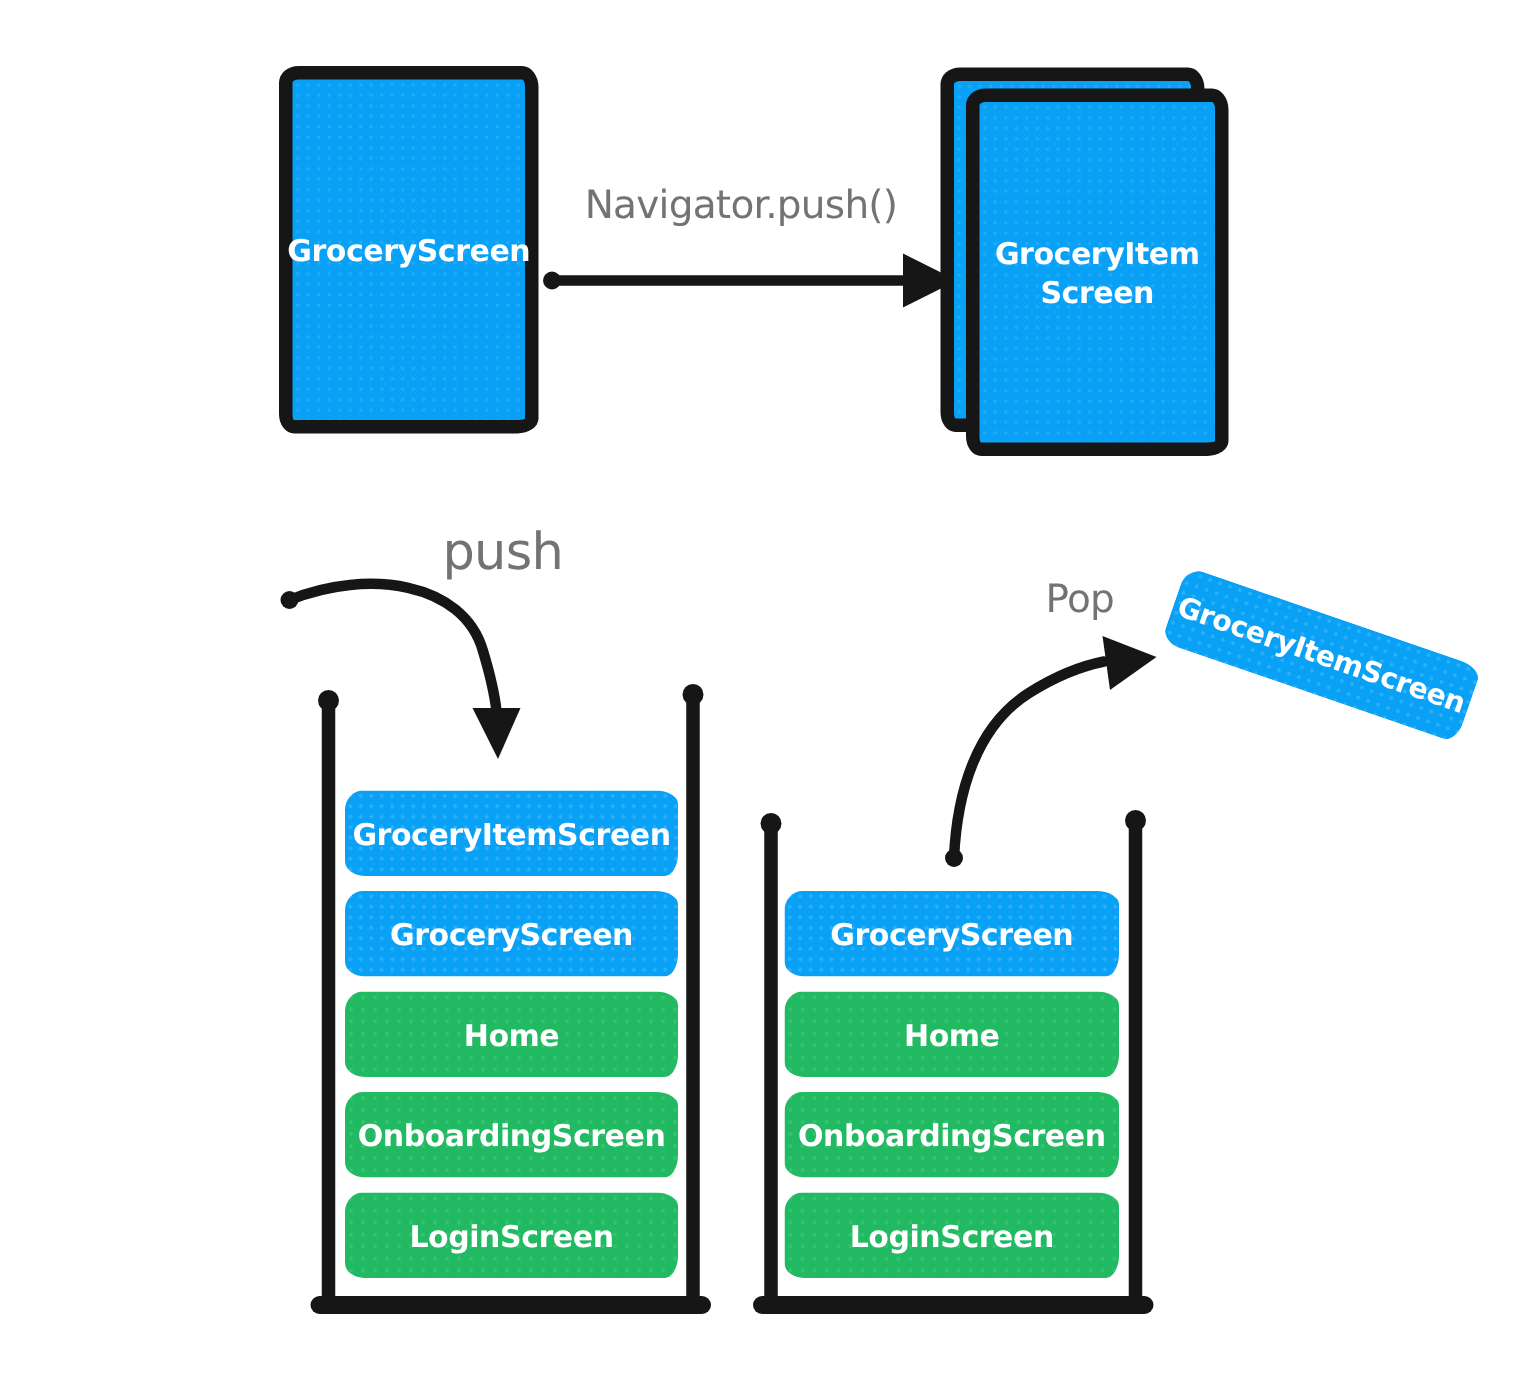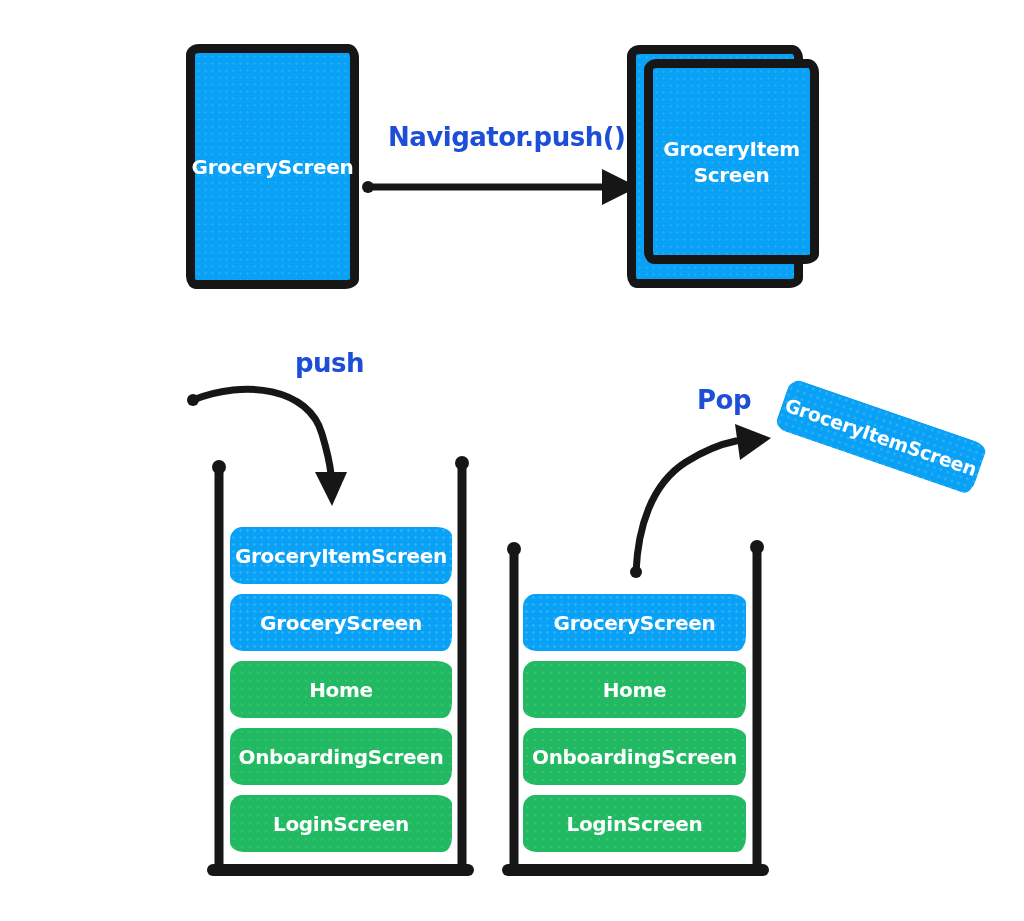--- a/index.html
+++ b/index.html
@@ -37,25 +37,25 @@
     background-image:radial-gradient(rgba(255,255,255,.10) 1px, transparent 1.5px);
     background-size:8px 8px;
     justify-content:center;
   }
   .bar.rotated{
     transform:rotate(19deg);transform-origin:center center;
     font-size:19px;
   }
   
   .hand{
-    position:absolute;color:#1d4ed8;font-weight:bold;letter-spacing:-0.5px;
+    position:absolute;color:#737373;font-weight:normal;letter-spacing:-0.5px;
     white-space:nowrap;
   }
   .lbl-nav{left:388px;top:122px;width:212px;text-align:center;font-size:26px;}
-  .lbl-push{left:295px;top:348px;font-size:26px;}
+  .lbl-push{left:295px;top:348px;font-size:34px;}
   .lbl-pop{left:697px;top:385px;font-size:26px;}
   
   .ink{position:absolute;left:0;top:0;pointer-events:none;}
   .ink path,.ink line{stroke:#161616;fill:none;stroke-linecap:round;}
   .ink polygon,.ink circle{fill:#161616;stroke:none;}
 </style>
 </head>
 <body>
 
 <div class="canvas">
@@ -98,21 +98,21 @@
   </svg>
 
   <div class="phone" style="left:187px;top:45px;width:171px;height:243px;">
     <span>GroceryScreen</span>
   </div>
 
   <div class="hand lbl-nav">Navigator.push()</div>
 
   <div class="phone" style="left:628px;top:46px;width:174px;height:241px;"></div>
 
-  <div class="phone" style="left:645px;top:60px;width:173px;height:203px;">
+  <div class="phone" style="left:645px;top:60px;width:173px;height:243px;">
     <span>
       <span>GroceryItem</span><br>
       <span>Screen</span>
     </span>
   </div>
 
   <div class="hand lbl-push">push</div>
   <div class="hand lbl-pop">Pop</div>
 
   <div class="bar rotated blue" style="left:777px;top:410px;width:208px;height:53px;">

